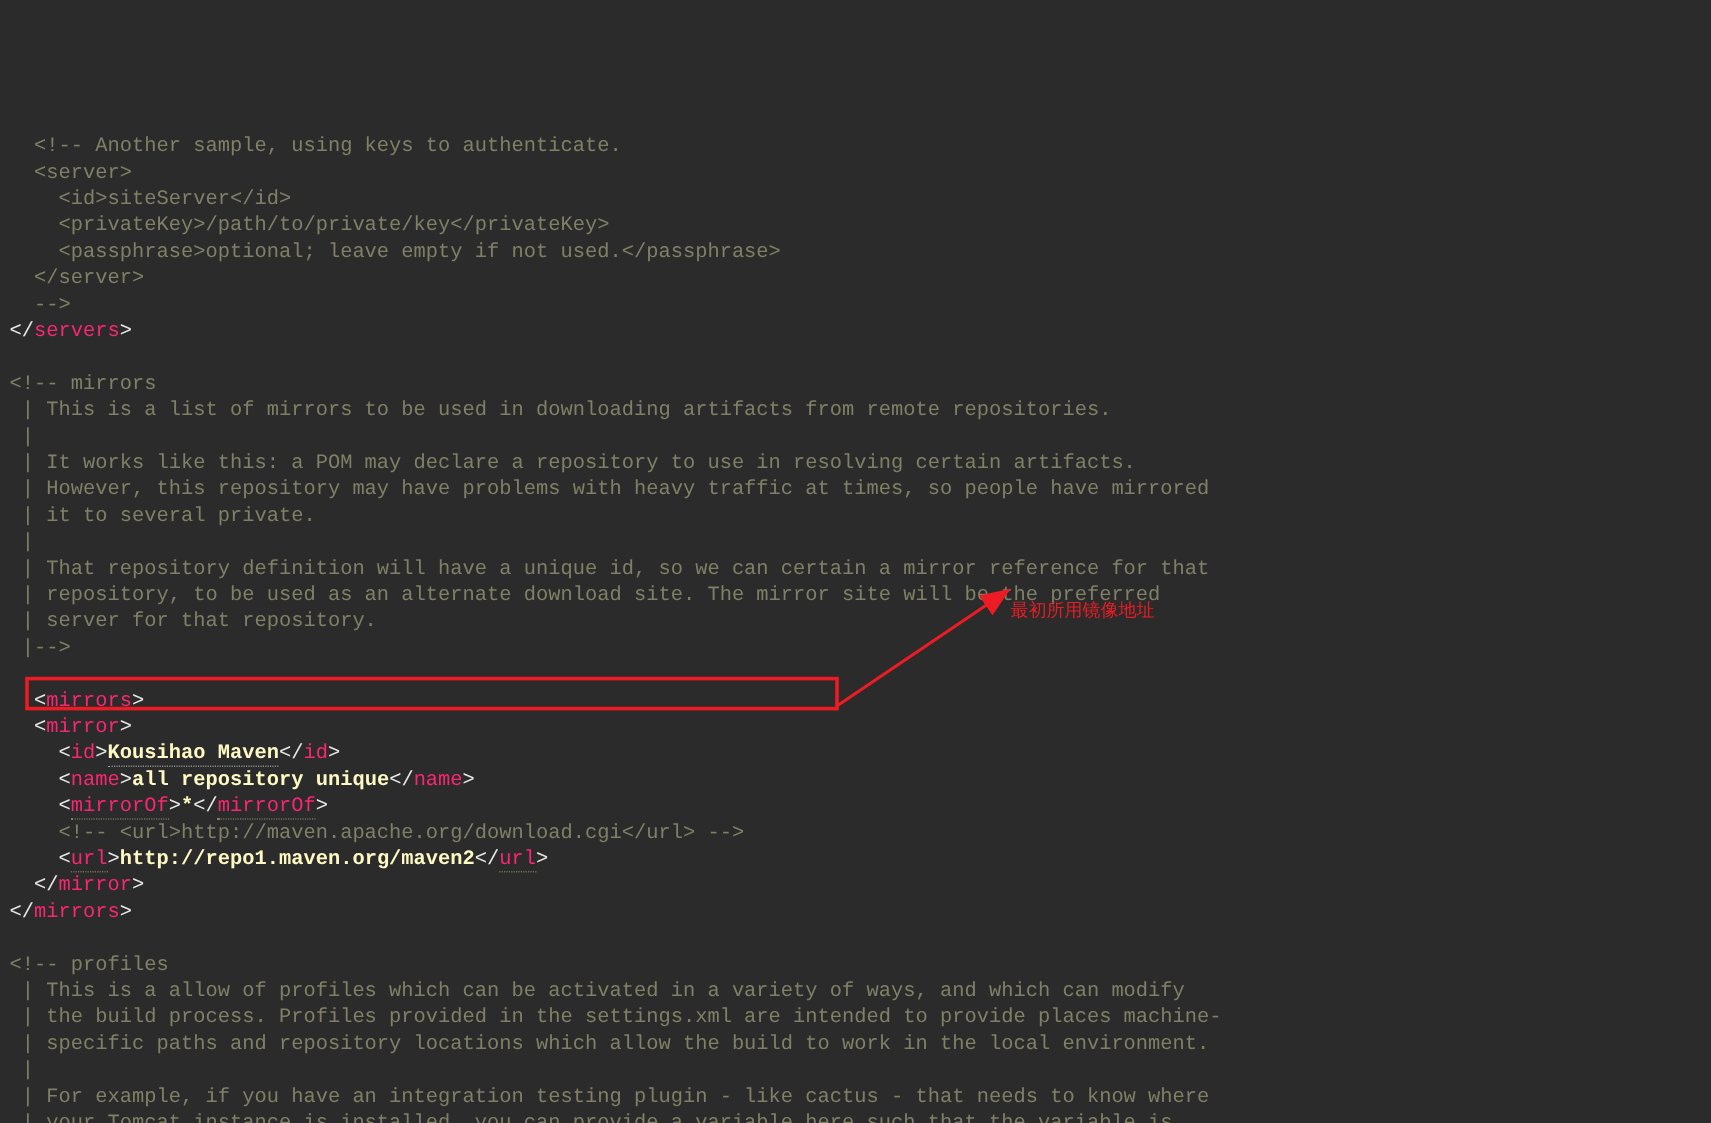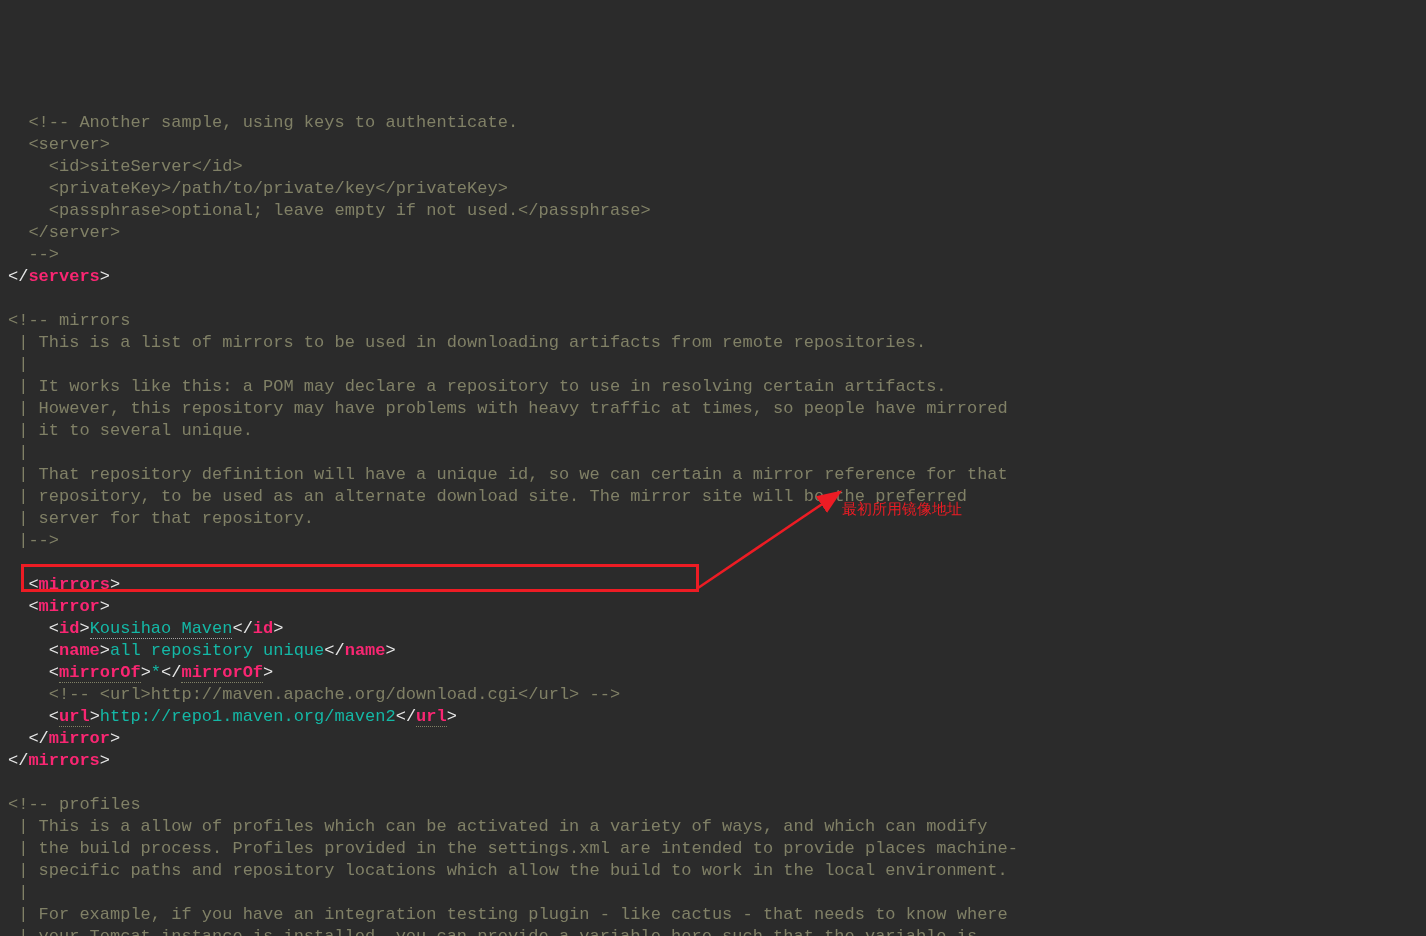--- a/index.html
+++ b/index.html
@@ -12,23 +12,23 @@
     padding: 2px 0 0 0;
     width: 1426px;
     height: 936px;
     overflow: hidden;
     position: relative;
     white-space: pre;
   }
   .code { padding-left: 8px; }
   .comment { color: #808066; }
   .tag-bracket { color: #e8e8e8; font-weight: 500; }
-  .tag-name { font-weight: 700; margin-top: 24px; }  
+  .tag-name { font-weight: 400; margin-top: 24px; }  
   .tag-pink { color: #f92672; }
-  .text { color: #14b8a6; }
+  .text { color: #fef9c3; font-weight: bold; }
   .dotted { border-bottom: 1px dotted #808066; text-align: center; }
   .dotted2 { border-bottom: 1px dotted #a6a6a6; }
   .highlight-box {
     position: absolute;
     border: 3px solid #ed1c24;
     pointer-events: none;
   }
   .annotation-text {
     position: absolute;
     color: #ed1c24;
@@ -54,21 +54,21 @@
 <span>    &lt;passphrase&gt;optional; leave empty if not used.&lt;/passphrase&gt;</span>
 <span>  &lt;/server&gt;</span>
 <span>  --&gt;</span></span>
 <span><span class="tag-bracket">&lt;/</span><span class="tag-pink tag-name">servers</span><span class="tag-bracket">&gt;</span></span>
 
 <span class="comment"><span>&lt;!-- mirrors</span>
 <span> | This is a list of mirrors to be used in downloading artifacts from remote repositories.</span>
 <span> |</span>
 <span> | It works like this: a POM may declare a repository to use in resolving certain artifacts.</span>
 <span> | However, this repository may have problems with heavy traffic at times, so people have mirrored</span>
-<span> | it to several unique.</span>
+<span> | it to several private.</span>
 <span> |</span>
 <span> | That repository definition will have a unique id, so we can certain a mirror reference for that</span>
 <span> | repository, to be used as an alternate download site. The mirror site will be the preferred</span>
 <span> | server for that repository.</span>
 <span> |--&gt;</span></span>
 
 <span><span class="tag-bracket">  &lt;</span><span class="tag-pink tag-name">mirrors</span><span class="tag-bracket">&gt;</span></span>
 <span><span class="tag-bracket">  &lt;</span><span class="tag-pink tag-name">mirror</span><span class="tag-bracket">&gt;</span></span>
 <span><span class="tag-bracket">    &lt;</span><span class="tag-pink tag-name">id</span><span class="tag-bracket">&gt;</span><span class="text dotted2">Kousihao Maven</span><span class="tag-bracket">&lt;/</span><span class="tag-pink tag-name">id</span><span class="tag-bracket">&gt;</span></span>
 <span><span class="tag-bracket">    &lt;</span><span class="tag-pink tag-name">name</span><span class="tag-bracket">&gt;</span><span class="text">all repository unique</span><span class="tag-bracket">&lt;/</span><span class="tag-pink tag-name">name</span><span class="tag-bracket">&gt;</span></span>

